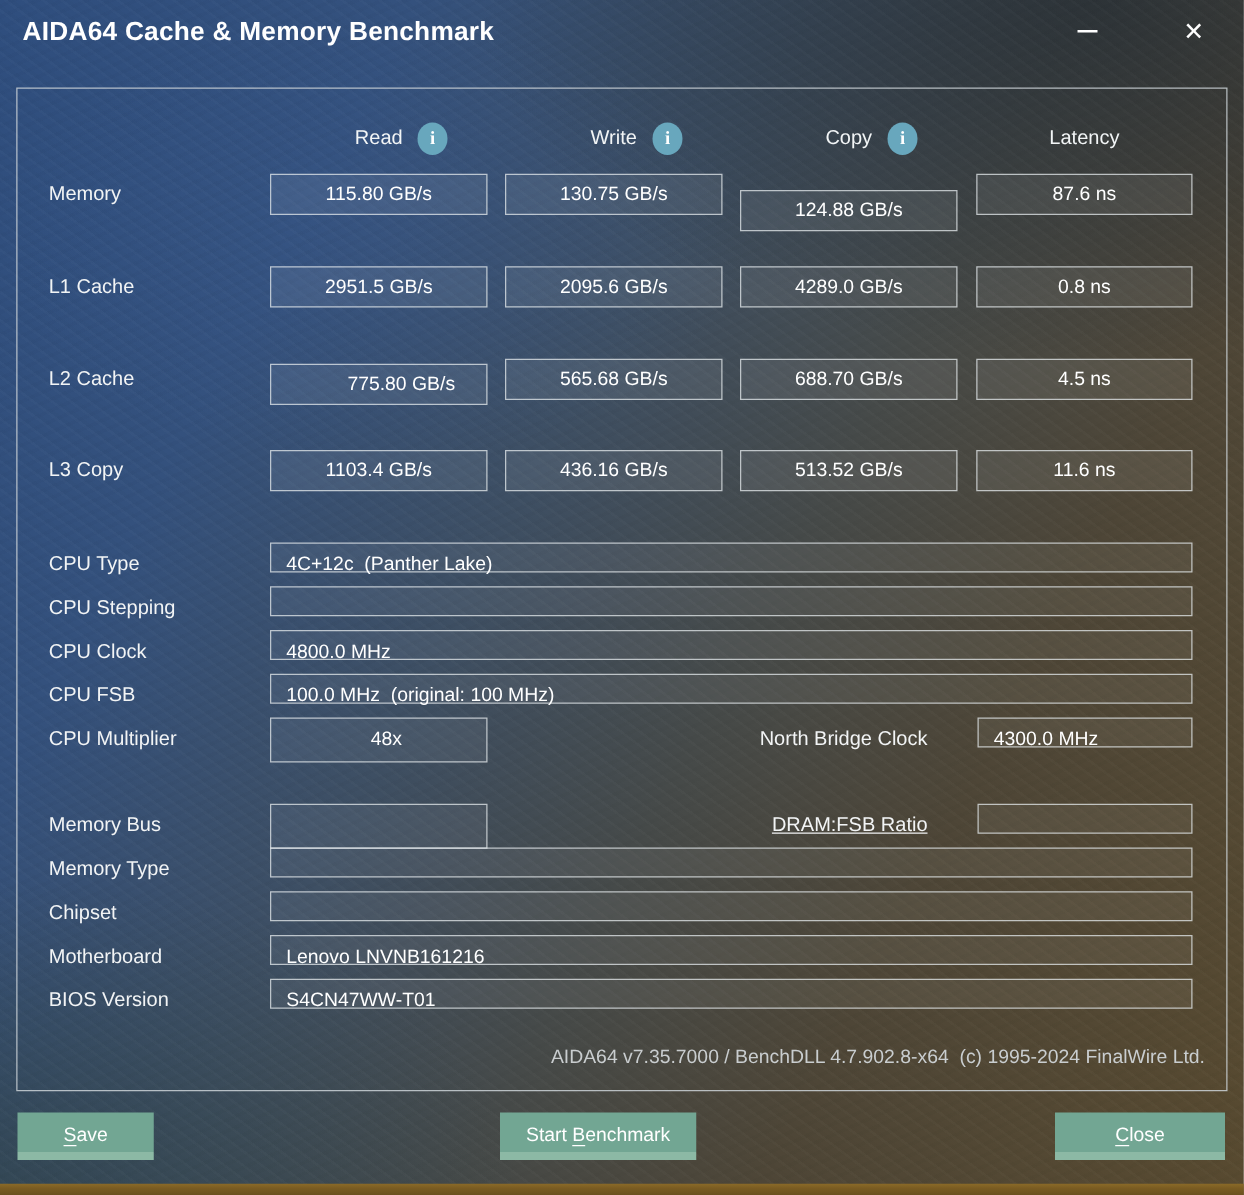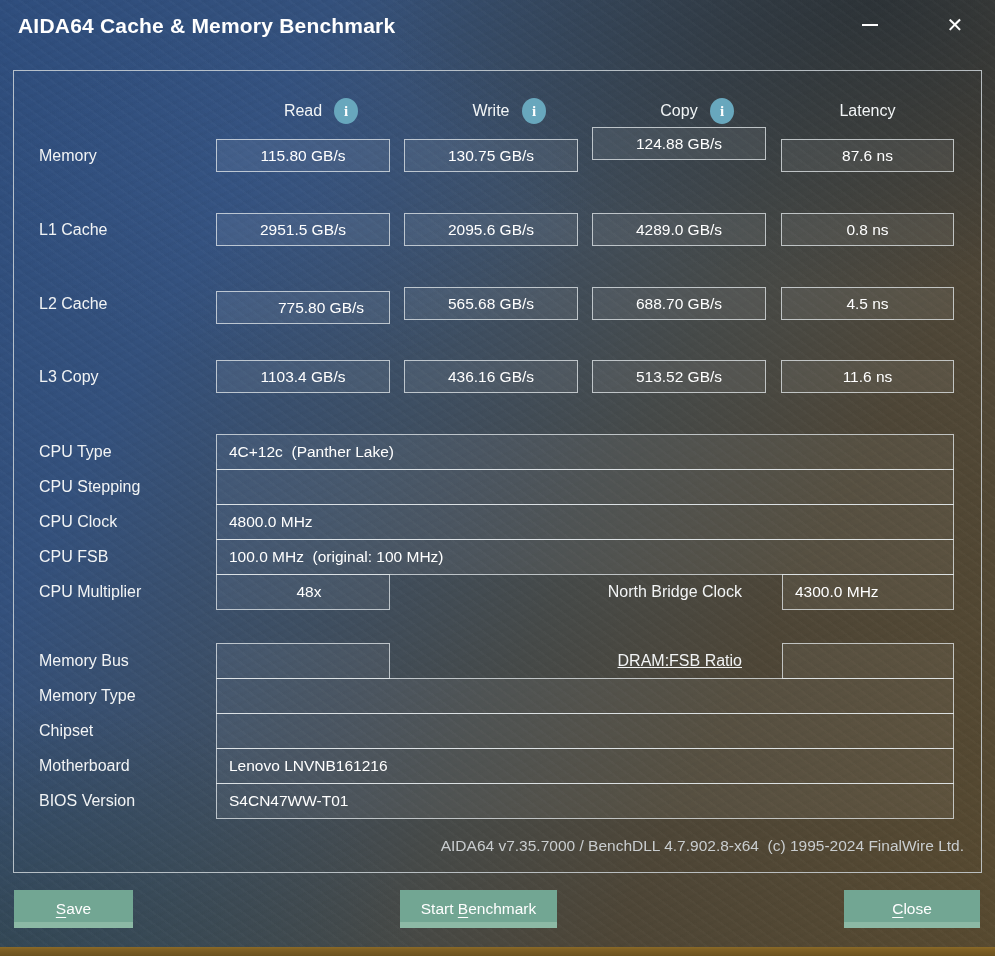--- a/index.html
+++ b/index.html
@@ -42,40 +42,40 @@
     font-family:"Liberation Serif",serif;cursor:pointer;
   }
 
   .flabel{position:absolute;left:25px;font-size:16px;color:#f2f4f5;white-space:nowrap;}
 
   .box{
     position:absolute;border:1px solid rgba(228,233,236,0.75);
     background:rgba(255,255,255,0.07);font-size:15.5px;color:#ffffff;white-space:nowrap;
   }
   .bench{height:33px;line-height:31px;text-align:center;}
-  .fieldrow{height:36px;line-height:34px;padding-left:12px;text-align:left;background:rgba(255,255,255,0.055);}
+  .fieldrow{height:24px;line-height:34px;padding-left:12px;text-align:left;background:rgba(255,255,255,0.055);}
 
   .c1{left:202px;width:174px;}
   .c2{left:390px;width:174px;}
   .c3{left:578px;width:174px;}
   .c4{left:767px;width:173px;}
   .fullw{left:202px;width:738px;}
 
   .midlabel{position:absolute;left:390px;width:378px;height:36px;line-height:36px;
     text-align:right;padding-right:40px;font-size:16px;color:#f2f4f5;}
 
   .credits{position:absolute;right:17px;top:766px;font-size:15.5px;color:#c9cdcf;}
 
   .btn{
     position:absolute;top:890px;height:38px;border:none;cursor:pointer;
     color:#ffffff;font-size:15.5px;font-family:"Liberation Sans",sans-serif;
     background:linear-gradient(180deg,#72a693 0%,#72a693 84%,#8cb9a5 84%,#8cb9a5 100%);
   }
   .btn .accel{text-decoration:underline;text-underline-offset:3px;}
-  .btn-save{left:14px;width:119px;}
+  .btn-save{left:14px;width:109px;}
   .btn-start{left:400px;width:157px;}
   .btn-close{left:844px;width:136px;}
 
   .bottom-strip{
     position:absolute;left:0;bottom:0;width:995px;height:9px;
     background:linear-gradient(180deg,#8a6a28 0%,#7a5c22 40%,#6b511e 100%);
   }
 </style>
 </head>
 <body>
@@ -102,21 +102,21 @@
     <span>Copy</span>
     <span class="info-icon">i</span>
   </div>
   <div class="hdr c4">
     <span>Latency</span>
   </div>
 
   <div class="flabel" style="top:68px;line-height:33px;">Memory</div>
   <div class="box bench c1" style="top:68px;">115.80 GB/s</div>
   <div class="box bench c2" style="top:68px;">130.75 GB/s</div>
-  <div class="box bench c3" style="top:56px;">124.88 GB/s</div>
+  <div class="box bench c3" style="top:81px;">124.88 GB/s</div>
   <div class="box bench c4" style="top:68px;">87.6 ns</div>
 
   <div class="flabel" style="top:142px;line-height:33px;">L1 Cache</div>
   <div class="box bench c1" style="top:142px;">2951.5 GB/s</div>
   <div class="box bench c2" style="top:142px;">2095.6 GB/s</div>
   <div class="box bench c3" style="top:142px;">4289.0 GB/s</div>
   <div class="box bench c4" style="top:142px;">0.8 ns</div>
 
   <div class="flabel" style="top:216px;line-height:33px;">L2 Cache</div>
   <div class="box bench c1" style="top:220px;padding-left:36px;">775.80 GB/s</div>

